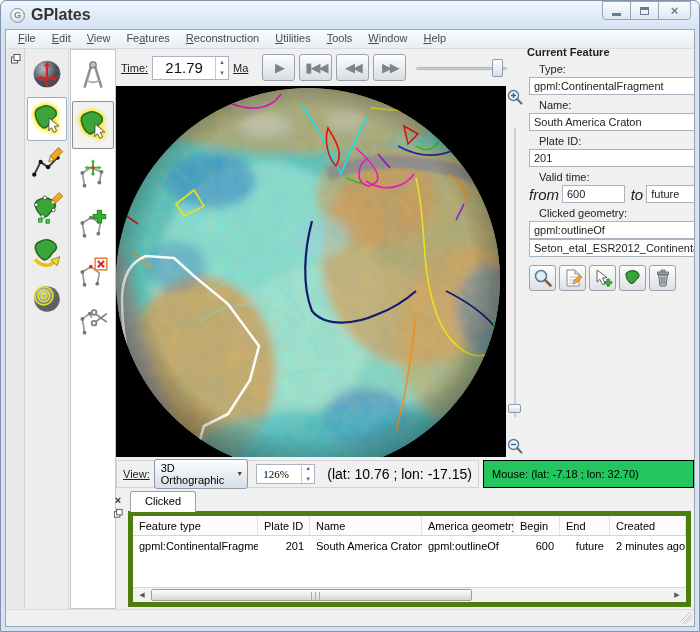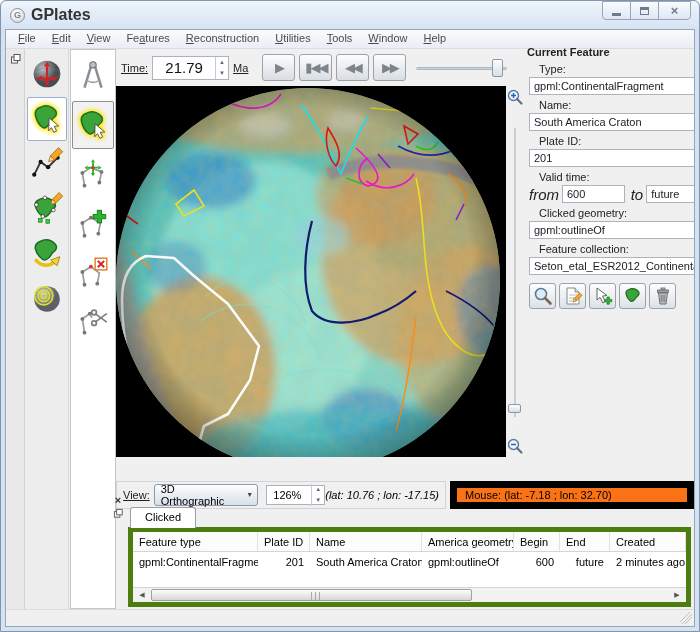--- a/index.html
+++ b/index.html
@@ -72,36 +72,36 @@
   .rp-label { margin:4px 0 2px 14px; }
   .field { background:#fff; border:1px solid #a9b4c0; height:18px; font-size:11px; padding:1px 4px;
            display:flex; align-items:center; overflow:hidden; white-space:nowrap; margin-left:4px; }
   .vt-row { display:flex; align-items:center; margin-left:4px; }
   .vt-row i { font-size:15px; margin-right:3px; }
   .vt-row .field { margin-left:0; }
   .rp-actions { display:flex; margin:8px 0 0 4px; }
   .actbtn { width:27px; height:26px; margin-right:3px; border:1px solid #9aa2ab; border-radius:3px;
             background:linear-gradient(#fdfdfd,#dde1e6); display:flex; align-items:center; justify-content:center; }
   
-  .view-bar { position:absolute; left:110px; top:448px; right:0; height:33px; display:flex; align-items:center; }
+  .view-bar { position:absolute; left:110px; top:427px; right:0; height:33px; display:flex; align-items:center; }
   .vb-left { display:flex; align-items:center; border:1px solid #d0d4d9; height:28px; flex:0 0 330px;
              padding:0 6px; background:#f0f0f0; }
-  .combo { display:flex; align-items:center; height:22px; border:1px solid #8d99a6; border-radius:3px;
+  .combo { display:flex; align-items:center; height:30px; border:1px solid #8d99a6; border-radius:3px;
            background:linear-gradient(#fcfdfe,#d8dfe7); font-size:11px; padding:0 4px 0 6px; margin-right:8px; }
   .combo .arrow { margin-left:12px; font-size:7px; color:#444; }
   .zoom-spin { display:flex; border:1px solid #aab4c0; background:#fff; height:20px; align-items:center; }
-  .zoom-spin .val { width:44px; font-size:11px; padding-left:6px; }
-  .latlon { font-size:11px; white-space:nowrap;font-style:italic; }
-  .vb-right { flex:1; margin-left:4px; border:7px solid #000000; height:28px; display:flex;
-              align-items:center; padding:0 8px; font-size:11px; background:#f97316; white-space:nowrap;text-align:center; }
+  .zoom-spin .val { width:44px; font-size:11px; padding-left:6px;font-family:Liberation Serif, serif; }
+  .latlon { font-size:14px; margin-left:12px; white-space:nowrap; }
+  .vb-right { flex:1; margin-left:4px; border:1px solid #000000; height:28px; display:flex;
+              align-items:center; padding:0 8px; font-size:11px; background:#22c55e; white-space:nowrap;text-align:center; }
   
   .dock { position:absolute; left:102px; top:461px; right:0; height:118px; display:flex; }
   .dock-grip { width:20px; padding-top:4px; display:flex; flex-direction:column; align-items:center; }
   .dock-close { font-size:11px; font-weight:bold; color:#333; line-height:11px; }
-  .dock-body { flex:1; display:flex; flex-direction:column; margin-right:3px;margin-top:16px; }
+  .dock-body { flex:1; display:flex; flex-direction:column; margin-right:3px; }
   .tabs { height:21px; display:flex; align-items:flex-end; padding-left:2px; }
   .tab { font-size:11px; padding:3px 14px; border:1px solid #9aa0a6; border-bottom:none;
          border-radius:3px 3px 0 0; margin-right:2px; }
   .tab.active { background:#fff; position:relative; z-index:2; height:21px; }
   .tab.inactive { background:linear-gradient(#f4f4f4,#dcdcdc); height:19px; color:#333; }
   .tableframe { flex:1; border:5px solid #4d7c0f; background:#fff; display:flex; flex-direction:column;
                 margin-top:-1px; margin-bottom:2px; overflow:hidden; }
   .trow { display:grid; grid-template-columns:125px 52px 112px 92px 46px 50px 1fr; font-size:11px; height:19px;
           align-items:center; overflow:hidden; }
   .trow.head { border-bottom:1px solid #d5d5d5; background:#fcfcfd; height:20px; }
@@ -472,21 +472,20 @@
       <div class="field">201</div>
       <div class="rp-label">Valid time:</div>
       <div class="vt-row">
         <i>from</i>
         <div class="field" style="width:72px">600</div>
         <i style="margin-left:6px">to</i>
         <div class="field" style="width:58px">future</div>
       </div>
       <div class="rp-label">Clicked geometry:</div>
       <div class="field">gpml:outlineOf</div>
-      <div class="rp-label">Feature collection:</div>
       <div class="field">Seton_etal_ESR2012_ContinentalPol</div>
       <div class="rp-actions">
         <div class="actbtn">
           <svg width="20" height="20" viewBox="0 0 20 20">
             <circle cx="8" cy="8" r="5.5" fill="#dfecf5" stroke="#5a7a9a" stroke-width="1.6"></circle>
             <path d="M12 12 L17.5 17.5" stroke="#7a6a50" stroke-width="2.6" stroke-linecap="round"></path>
           </svg>
         </div>
         <div class="actbtn">
           <svg width="20" height="20" viewBox="0 0 20 20">

